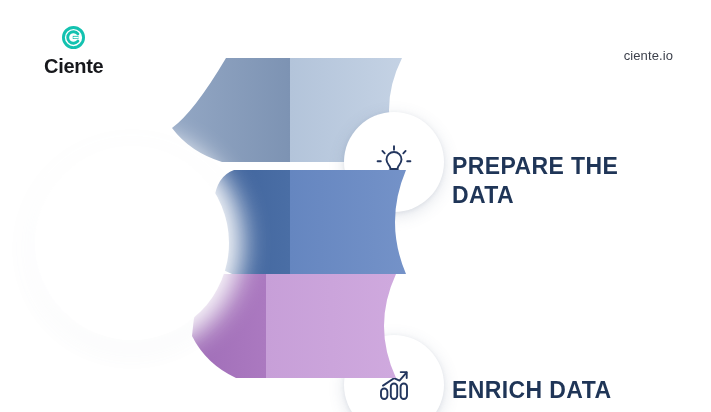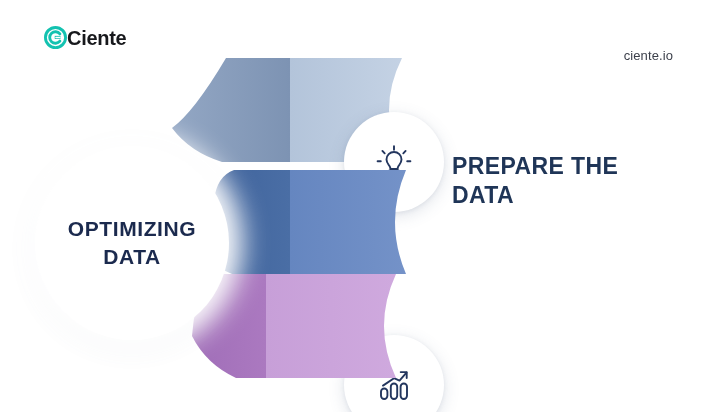--- a/index.html
+++ b/index.html
@@ -18,20 +18,22 @@
     overflow: hidden;
   }
 
   
   .brand {
     position: absolute;
     left: 44px;
     top: 26px;
     display: flex;
     align-items: center;
+    gap: 7px;
+    flex-direction: column;
   }
   .brand-mark {
     width: 23px;
     height: 23px;
     display: block;
   }
   .brand-name {
     font-size: 20px;
     font-weight: bold;
     color: #17181c;
@@ -195,20 +197,21 @@
       <span>
         <svg width="44" height="44" viewBox="0 0 44 44" fill="none" stroke="#23365e" stroke-width="1.9" stroke-linecap="round" stroke-linejoin="round">
           <rect x="9" y="25.5" width="6.4" height="10.5" rx="3.2"></rect>
           <rect x="18.8" y="20.5" width="6.4" height="15.5" rx="3.2"></rect>
           <rect x="28.6" y="20.5" width="6.4" height="15.5" rx="3.2"></rect>
           <path d="M11 22.6 L22 15.2 L27.5 17.6 L34.5 9.6"></path>
           <path d="M28.7 9.1h6v6"></path>
         </svg>
       </span>
     </div>
+    <div class="step-label label-2">ENRICH DATA</div>
   </div>
 
   <div class="row row-3">
     <svg class="arrow-svg" viewBox="0 0 280 108">
       <defs>
         <linearGradient id="g3a" x1="0" y1="0" x2="1" y2="0">
           <stop offset="0" stop-color="#a06eb8"></stop>
           <stop offset="1" stop-color="#ab79c0"></stop>
         </linearGradient>
         <linearGradient id="g3b" x1="0" y1="0" x2="1" y2="0">
@@ -216,18 +219,14 @@
           <stop offset="1" stop-color="#cfa9de"></stop>
         </linearGradient>
       </defs>
       <path d="M96 2 L96 106 L66 106 Q36 92 22 64 Q24 34 36 2 Z" fill="url(#g3a)"></path>
       <path d="M96 2 L226 2 Q202 54 226 106 L96 106 Z" fill="url(#g3b)"></path>
     </svg>
 
   </div>
 
   <div class="hub-glow"></div>
-  <div class="hub-text">
-    <span>OPTIMIZING</span>
-    <span>DATA</span>
-  </div>
 
 </div>
 
 </body></html>

